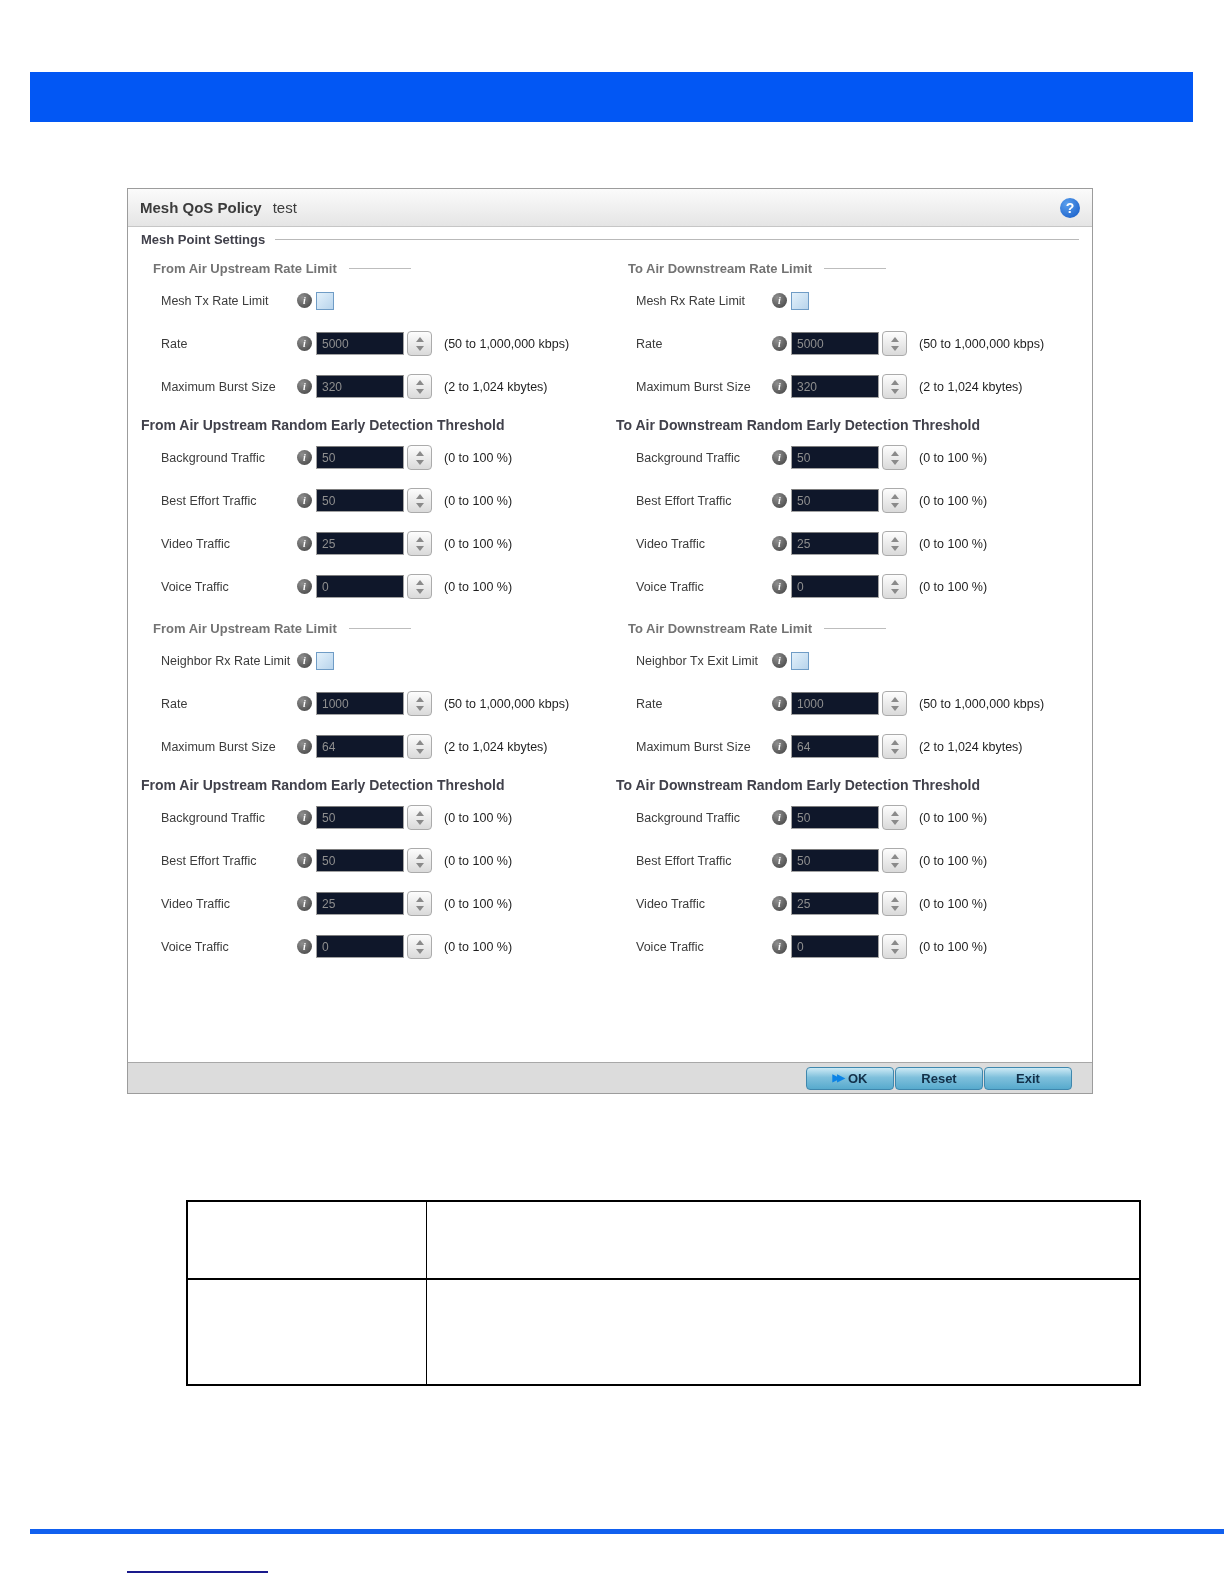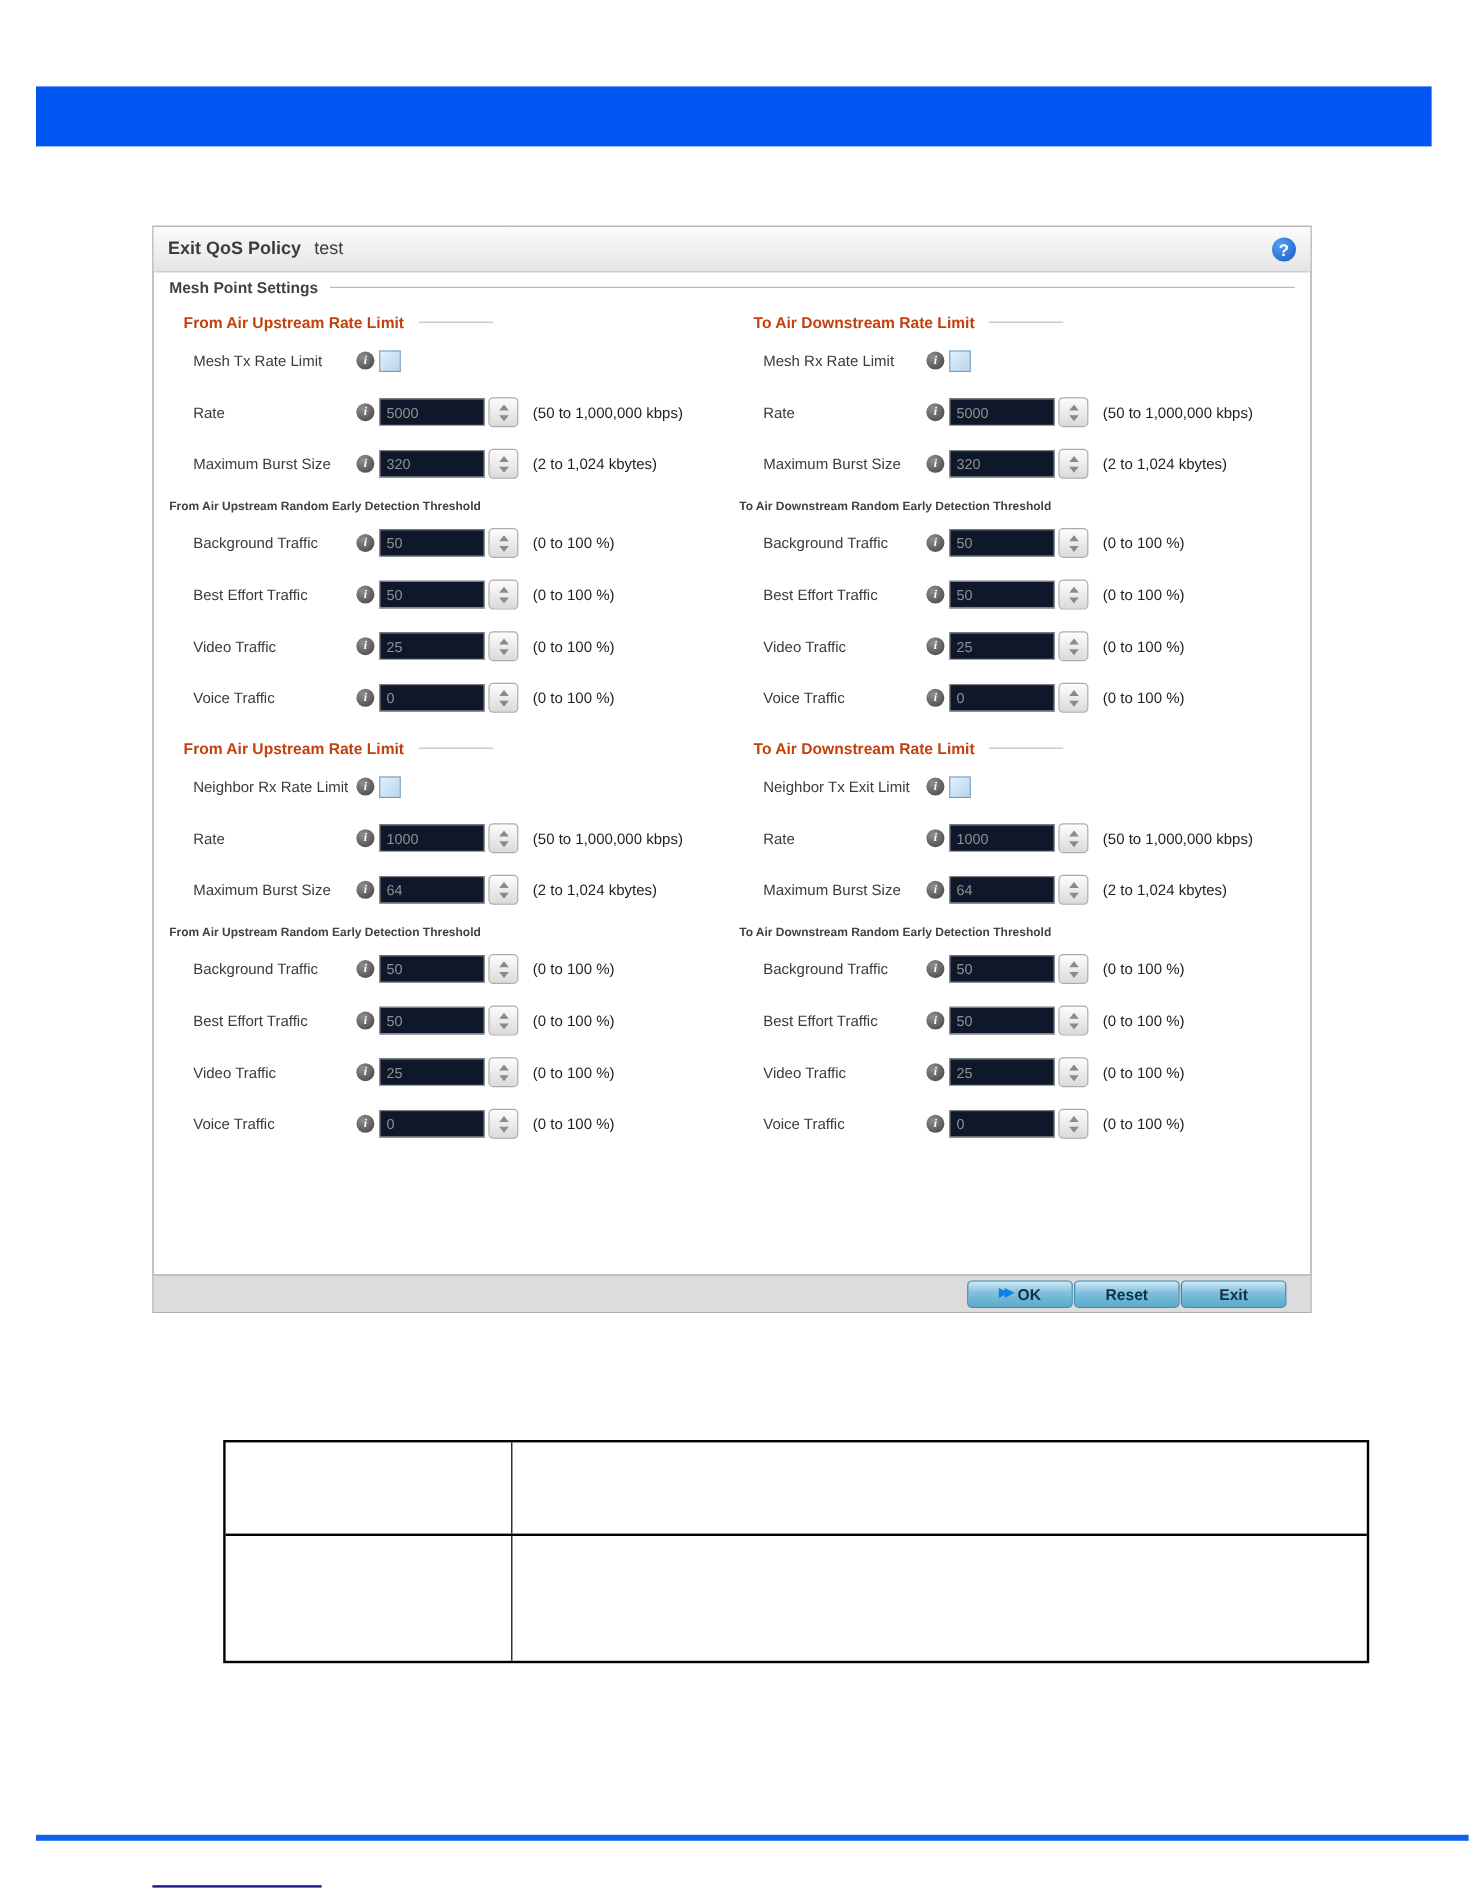--- a/index.html
+++ b/index.html
@@ -40,24 +40,24 @@
 
   .content { flex:1 1 auto; padding:0 13px; }
 
   .group-head { display:flex; align-items:center; margin:5px 0 10px 0; }
   .group-title { font-size:13px; font-weight:bold; color:#41414b; white-space:nowrap; }
   .rule-flex { flex:1; height:1px; background:#b9b9b9; margin-left:10px; }
 
   .cols { display:grid; grid-template-columns:1fr 1fr; column-gap:12px; align-items:start; }
 
   .sub-head { display:flex; align-items:center; margin:4px 0 12px 0; }
-  .sub-title { font-size:13px; font-weight:bold; color:#c2410c; white-space:nowrap;padding-left:12px; }
+  .sub-title { font-size:13px; font-weight:bold; color:#737373; white-space:nowrap;padding-left:12px; }
   .short-rule { width:62px; height:1px; background:#bdbdbd; margin-left:12px; }
 
-  .red-head { font-size:10px; font-weight:bold; color:#41414b; margin:10px 0 12px 0; }
+  .red-head { font-size:14px; font-weight:bold; color:#41414b; margin:10px 0 12px 0; }
 
   .row { display:flex; align-items:center; margin:0 0 18px 20px; height:25px; }
   .lbl { min-width:136px; padding-right:4px; box-sizing:border-box; font-size:12.5px; color:#3b3b3b; white-space:nowrap; }
   .info-icon {
     flex:0 0 auto; width:15px; height:15px; border-radius:50%;
     background:radial-gradient(circle at 35% 30%, #8f8f8f, #3e3e3e);
     color:#fff; font-size:10px; font-weight:bold; font-style:italic;
     font-family:"Liberation Serif", serif;
     display:flex; align-items:center; justify-content:center; margin-right:4px;
   }
@@ -105,21 +105,21 @@
   .navy-rule { position:absolute; left:127px; top:1571px; width:141px; height:2px; background:#1a1a8c; }
 </style>
 </head>
 <body>
 
 <div class="top-bar"></div>
 
 <div class="dialog">
 
   <div class="dlg-header">
-    <span class="dlg-title">Exit QoS Policy</span>
+    <span class="dlg-title">Mesh QoS Policy</span>
     <span class="dlg-policy-name">test</span>
     <span class="help-icon"></span>
   </div>
 
 
   <div class="content">
 
     <div class="group-head">
       <span class="group-title">Mesh Point Settings</span>
       <span class="rule-flex"></span>

